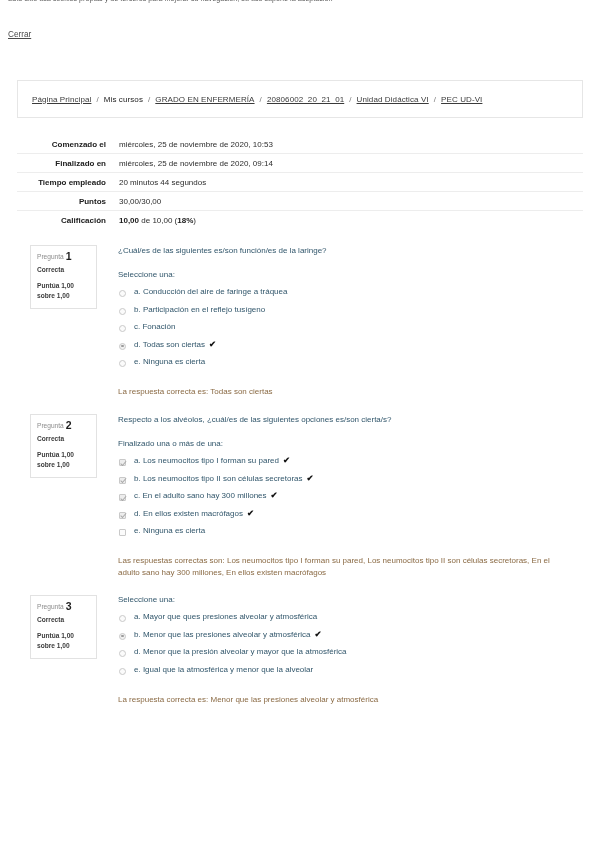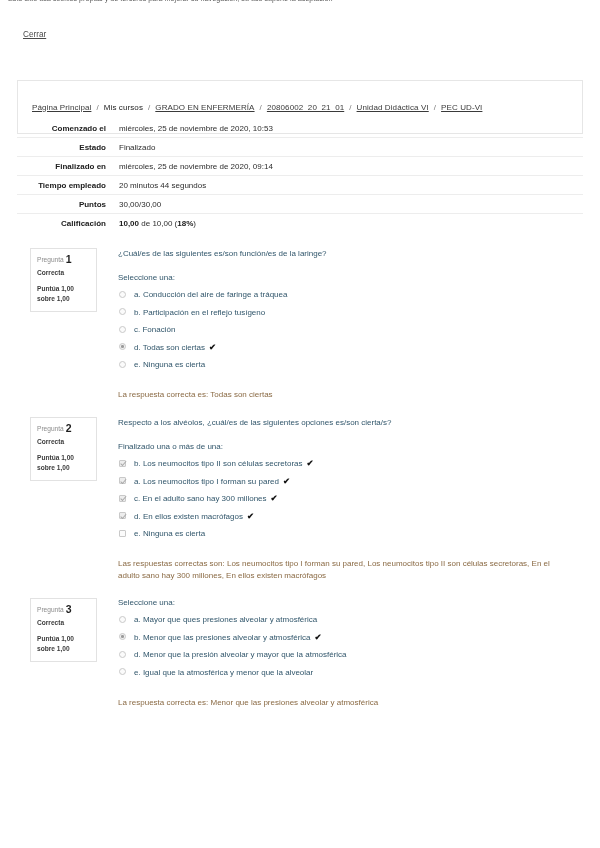--- a/index.html
+++ b/index.html
@@ -25,32 +25,32 @@
   }
   .notice-clip .notice-text {
     font-size: 7.2px;
     color: #5b5b5b;
     line-height: 14px;
     white-space: nowrap;
   }
 
   .close-link {
     position: absolute;
-    top: 30px; left: 23px;
+    top: 30px; left: 8px;
     font-size: 8.2px;
     color: #4a4a4a;
     text-decoration: underline;
     cursor: pointer;
   }
 
   
   .breadcrumb-bar {
     position: absolute;
     top: 80px; left: 17px;
-    width: 566px; height: 54px;
+    width: 566px; height: 38px;
     border: 1px solid #e6e6e6;
     background: #fff;
     display: flex;
     align-items: center;
     padding-left: 14px;
   }
   .breadcrumb {
     font-size: 8px;
     color: #3a3a3a;
     display: flex;
@@ -62,21 +62,21 @@
     color: #3a3a3a;
     text-decoration: underline;
     cursor: pointer;
   }
   .breadcrumb .plain { color: #222; text-decoration: none; }
   .breadcrumb .sep { margin: 0 5px; color: #777; text-decoration: none; }
 
   
   .content {
     position: absolute;
-    top: 119px; left: 17px;
+    top: 135px; left: 17px;
     width: 566px;
   }
 
   
   table.summary {
     width: 100%;
     border-collapse: collapse;
     font-size: 8px;
     color: #2b2b2b;
   }
@@ -137,21 +137,21 @@
     margin-bottom: 13px;
   }
   .qprompt {
     font-size: 8px;
     color: #31566b;
     margin-bottom: 7px;
   }
   ul.answers { list-style: none; margin: 0; padding: 0; }
   ul.answers li {
     display: flex;
-    align-items: flex-start;
+    align-items: flex-end;
     font-size: 8px;
     color: #31566b;
     line-height: 11px;
     margin-bottom: 6.5px;
   }
   .ctrl {
     flex: 0 0 auto;
     width: 7px; height: 7px;
     margin: 1.5px 8px 0 1px;
     border: 1px solid #c9c9c9;
@@ -222,24 +222,20 @@
 
   <div class="content">
 
     <table class="summary">
       <tbody id="summary-body">
           <tr>
             <td class="label">Comenzado el</td>
             <td class="value">miércoles, 25 de noviembre de 2020, 10:53</td>
           </tr>
           <tr>
-            <td class="label">Estado</td>
-            <td class="value">Finalizado</td>
-          </tr>
-          <tr>
             <td class="label">Finalizado en</td>
             <td class="value">miércoles, 25 de noviembre de 2020, 09:14</td>
           </tr>
           <tr>
             <td class="label">Tiempo empleado</td>
             <td class="value">20 minutos 44 segundos</td>
           </tr>
           <tr>
             <td class="label">Puntos</td>
             <td class="value">30,00/30,00</td>
@@ -291,25 +287,25 @@
             <div class="qnum-line"><span>Pregunta</span><span class="qnum">2</span></div>
             <div class="qstate">Correcta</div>
             <div class="qmark">Puntúa 1,00 sobre 1,00</div>
           </div>
           <div class="qbody">
             <div class="qtext">Respecto a los alvéolos, ¿cuál/es de las siguientes opciones es/son cierta/s?</div>
             <div class="qprompt">Finalizado una o más de una:</div>
             <ul class="answers">
               <li>
                 <span class="ctrl check sel"></span>
+                <span class="atext">a. Los neumocitos tipo I forman su pared<span class="tick">✔</span></span>
+              </li>
+              <li>
+                <span class="ctrl check sel"></span>
                 <span class="atext">b. Los neumocitos tipo II son células secretoras<span class="tick">✔</span></span>
-              </li>
-              <li>
-                <span class="ctrl check sel"></span>
-                <span class="atext">a. Los neumocitos tipo I forman su pared<span class="tick">✔</span></span>
               </li>
               <li>
                 <span class="ctrl check sel"></span>
                 <span class="atext">c. En el adulto sano hay 300 millones<span class="tick">✔</span></span>
               </li>
               <li>
                 <span class="ctrl check sel"></span>
                 <span class="atext">d. En ellos existen macrófagos<span class="tick">✔</span></span>
               </li>
               <li>

